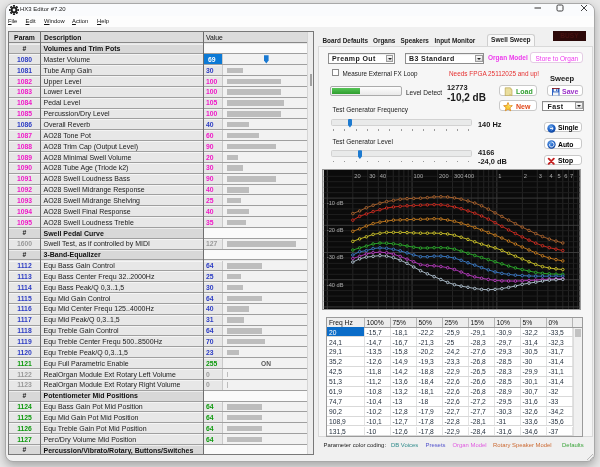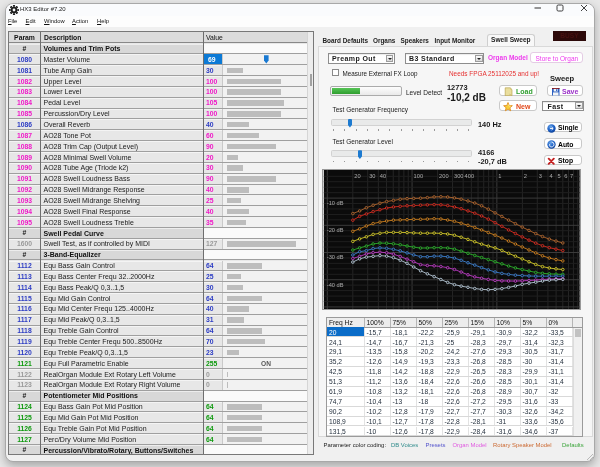--- a/index.html
+++ b/index.html
@@ -571,21 +571,21 @@
     <i style="left:56.2px"></i>
     <i style="left:67.5px"></i>
     <i style="left:78.8px"></i>
     <i style="left:90.0px"></i>
     <i style="left:101.2px"></i>
     <i style="left:112.5px"></i>
     <i style="left:123.8px"></i>
     <i style="left:135.0px"></i>
   </div>
 <span class="lbl bold" style="left:478px;top:147.5px;font-size:7.4px">4166</span>
-<span class="lbl bold" style="left:478px;top:156.5px;font-size:7.4px">-20,7 dB</span>
+<span class="lbl bold" style="left:478px;top:156.5px;font-size:7.4px">-24,0 dB</span>
 <div class="btn" style="left:543.5px;top:138.3px;width:38.5px;height:10.5px">
     <svg width="9" height="9" viewBox="0 0 10 10" style="position:absolute;left:2.5px;top:0.8px">
       <defs>
         <radialGradient id="g284355385" cx="38%" cy="30%" r="75%">
           <stop offset="0%" stop-color="#6aa6e8"></stop>
           <stop offset="55%" stop-color="#1e62c8"></stop>
           <stop offset="100%" stop-color="#0c3f96"></stop>
         </radialGradient>
       </defs>
       <circle cx="5" cy="5" r="4.6" fill="url(#g284355385)"></circle>

